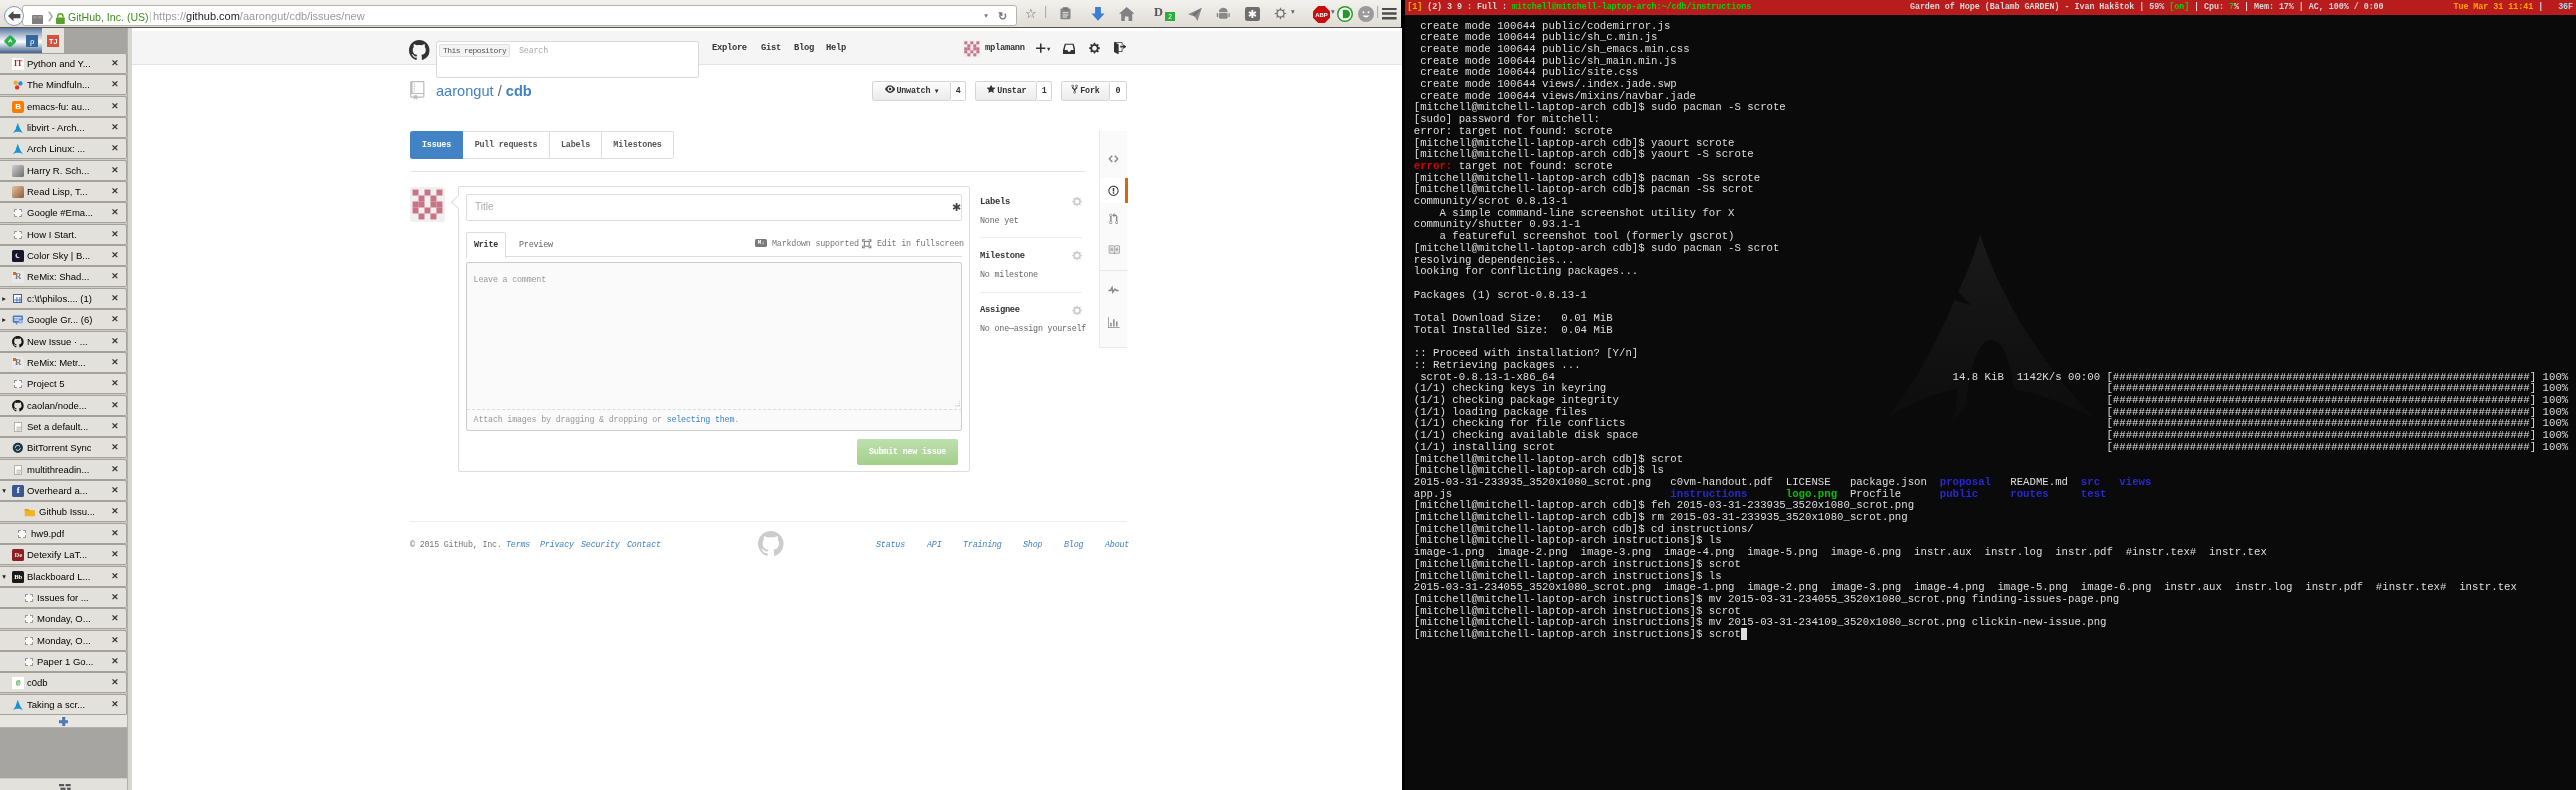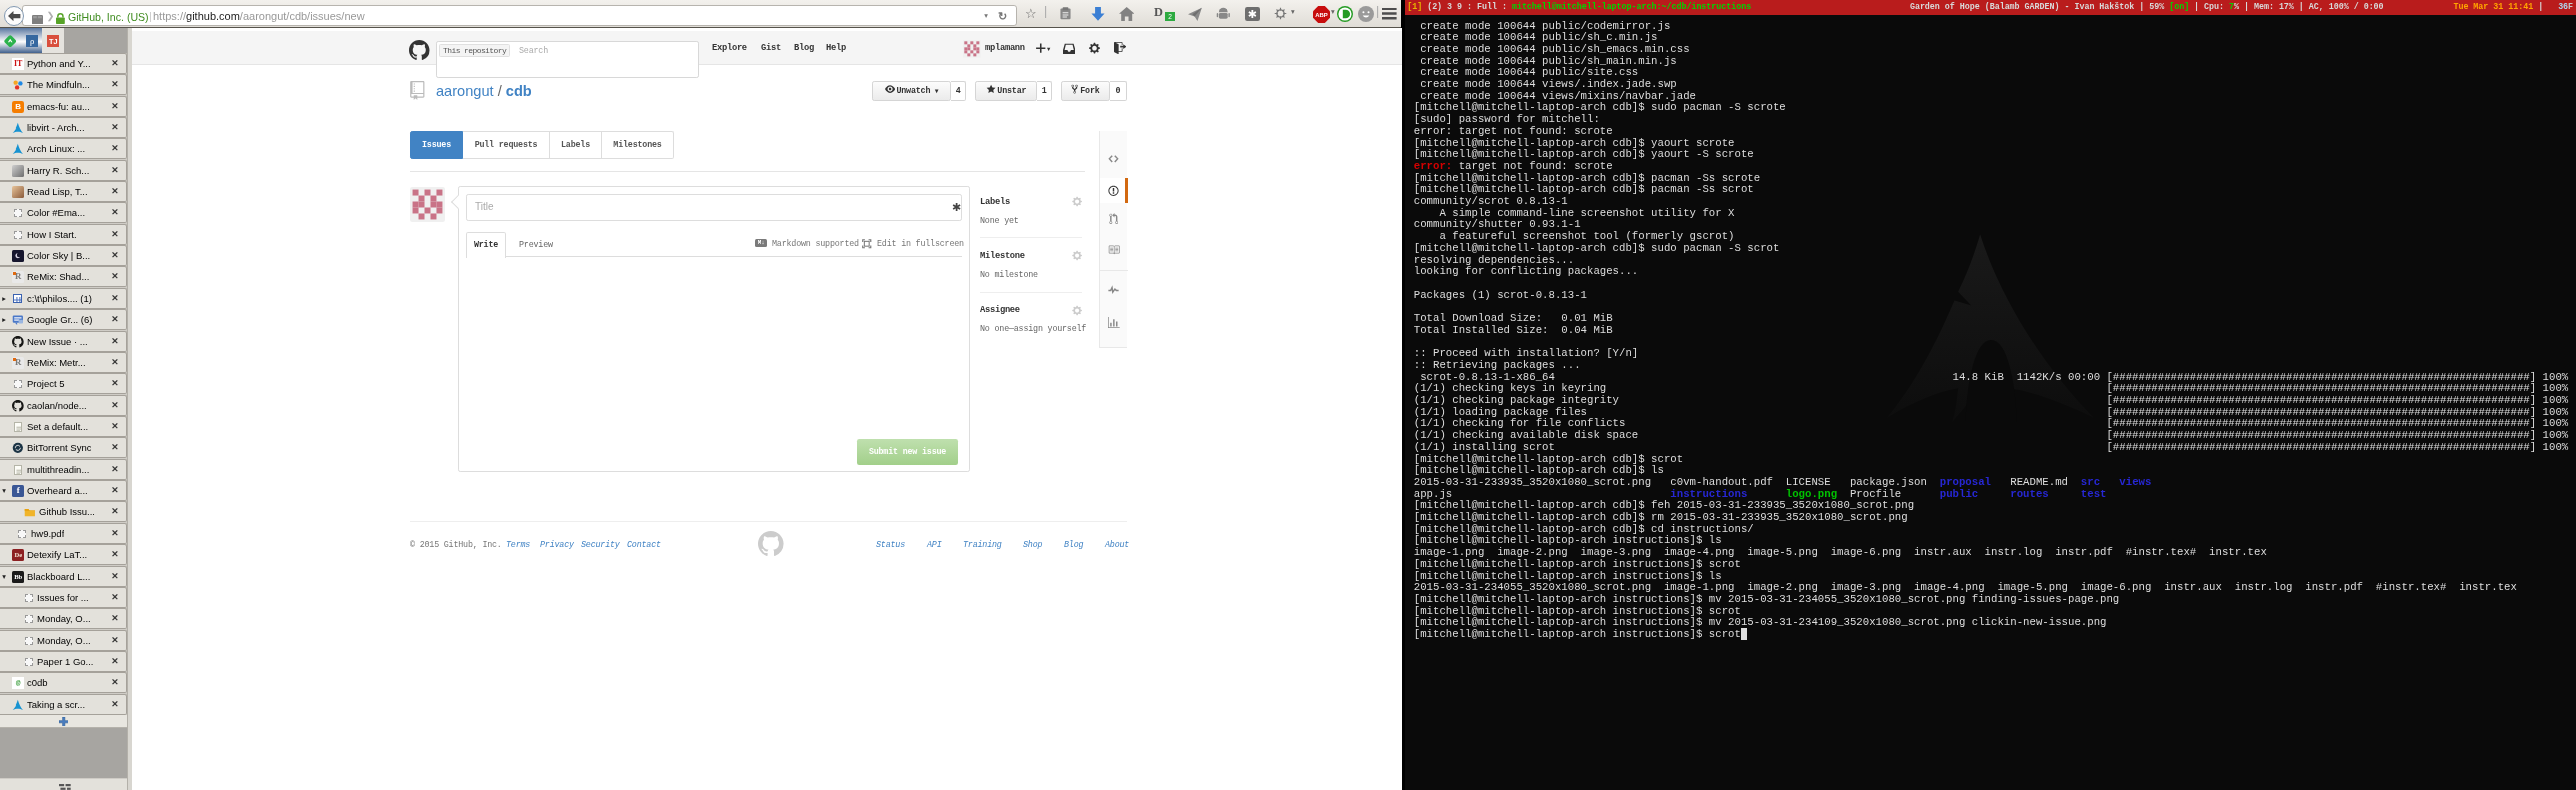--- a/index.html
+++ b/index.html
@@ -234,21 +234,21 @@
         <span class="tic" style="left:12.4px">
           <div class="fi" style="background:linear-gradient(135deg,#e8c49a,#8a5a3a);border-radius:1.5px"></div>
         </span>
         <span class="tlb" style="left:27px">Read Lisp, T...</span>
         <span class="tx">✕</span>
       </div>
 <div class="trow" style="top:174px">
         <span class="tic" style="left:12.4px">
           <div class="fi fid"></div>
         </span>
-        <span class="tlb" style="left:27px">Color #Ema...</span>
+        <span class="tlb" style="left:27px">Google #Ema...</span>
         <span class="tx">✕</span>
       </div>
 <div class="trow" style="top:196px">
         <span class="tic" style="left:12.4px">
           <div class="fi fid"></div>
         </span>
         <span class="tlb" style="left:27px">How I Start.</span>
         <span class="tx">✕</span>
       </div>
 <div class="trow" style="top:217px">
@@ -558,20 +558,29 @@
   <div class="abs" style="left:334px;top:204px;width:40px;height:25.6px;background:#fff;border:0.7px solid #ddd;border-bottom:none;border-radius:2.2px 2.2px 0 0;text-align:center;font:bold 8.4px/24px 'Liberation Mono';letter-spacing:-0.2px;color:#333">Write</div>
   <span class="abs gmn" style="left:387px;top:212px;color:#666">Preview</span>
   <span class="abs" style="left:623px;top:211px;width:12.4px;height:8px;background:#7a7a7a;border-radius:1.5px;color:#fff;font:bold 5.9px/8px 'Liberation Mono';text-align:center">M↓</span>
   <span class="abs gmn" style="left:640px;top:211px;color:#767676">Markdown supported</span>
   <svg class="abs" style="left:730px;top:211px" width="9.5" height="9.5" viewBox="0 0 13 13">
         <path d="M1 4V1h3M9 1h3v3M12 9v3H9M4 12H1V9" stroke="#767676" stroke-width="1.6" fill="none"></path>
         <rect x="3.2" y="3.2" width="6.6" height="6.6" fill="none" stroke="#767676" stroke-width="1.4"></rect>
       </svg>
   <span class="abs gmn" style="left:745px;top:211px;color:#767676">Edit in fullscreen</span>
 
+  <div class="abs" style="left:334px;top:234px;width:496px;height:169px;background:#fafafa;border:0.7px solid #ccc;border-radius:2.2px">
+    <div style="position:absolute;left:0;top:146px;width:495px;border-top:0.7px dashed #ddd"></div>
+    <span class="abs gmn" style="left:6.6px;top:12.4px;color:#999">Leave a comment</span>
+    <span class="abs gmn" style="left:6.6px;top:152px;color:#999">Attach images by dragging &amp; dropping or <span style="color:#4183c4">selecting them</span>.</span>
+    <svg class="abs" style="right:0.7px;bottom:23.4px" width="6.6" height="6.6" viewBox="0 0 9 9">
+          <path d="M8 0v8H0z" fill="none"></path>
+          <path d="M8 1v7H1M8 4v4H4" stroke="#bbb" stroke-width="1" stroke-dasharray="1.5,1.5" fill="none"></path>
+        </svg>
+  </div>
 
   <div class="abs" style="left:725px;top:411px;width:101px;height:26px;border-radius:2.2px;background:linear-gradient(#bfe0ae,#a2cf8a);color:#fff;text-align:center;font:bold 8.4px/26px 'Liberation Mono';letter-spacing:-0.2px">Submit new issue</div>
 
   <span class="shead" style="left:848px;top:169px">Labels</span>
   <span class="abs gear" style="left:940px;top:168px"><svg width="10.2" height="11" viewBox="0 0 14 16">
           <path fill="#ccc" d="M14 8.77v-1.6l-1.94-.64-.45-1.09.88-1.84-1.13-1.13-1.81.91-1.09-.45-.69-1.92h-1.6l-.63 1.94-1.11.45-1.84-.88-1.13 1.13.91 1.81-.45 1.09L0 7.23v1.59l1.94.64.45 1.09-.88 1.84 1.13 1.13 1.81-.91 1.09.45.69 1.92h1.59l.63-1.94 1.11-.45 1.84.88 1.13-1.13-.92-1.81.47-1.09L14 8.75v.02zM7 11c-1.66 0-3-1.34-3-3s1.34-3 3-3 3 1.34 3 3-1.34 3-3 3z"></path>
         </svg></span>
   <span class="sval" style="left:848px;top:188px">None yet</span>
   <div class="sdiv" style="top:209px"></div>
   <span class="shead" style="left:848px;top:223px">Milestone</span>

